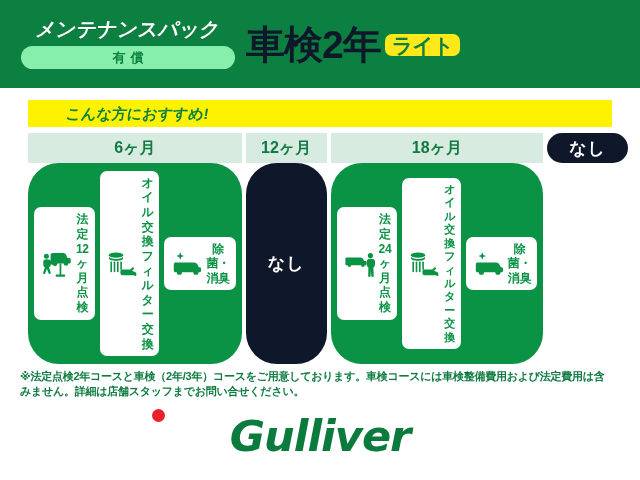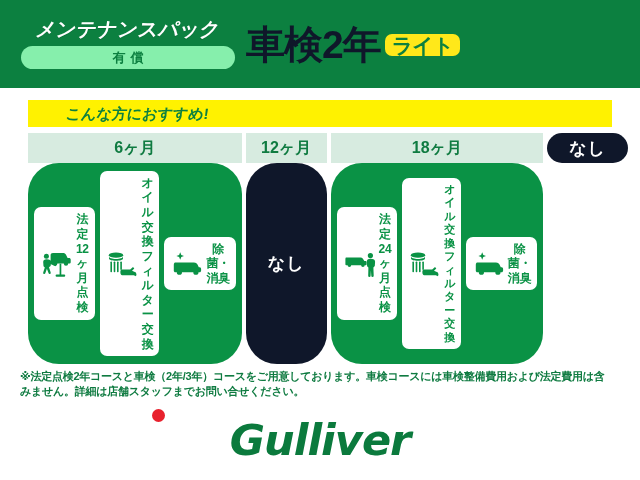--- a/index.html
+++ b/index.html
@@ -120,21 +120,21 @@
   
   .footnote{
     position:absolute;left:20px;top:369px;width:592px;
     color:#0f7b41;font-weight:bold;font-size:11px;line-height:1.38;
     letter-spacing:-0.25px;
   }
 
   
   .logo-wrap{
     position:absolute;left:0;top:410px;width:640px;height:52px;
-    display:flex;align-items:flex-end;justify-content:center;
+    display:flex;align-items:center;justify-content:center;
   }
   .logo-text{
     position:relative;color:#0b7a3d;font-weight:bold;font-style:italic;
     font-size:43px;line-height:1;letter-spacing:-1px;
     font-family:"DejaVu Sans","Liberation Sans",sans-serif;
   }
   .logo-dot{
     position:absolute;width:13px;height:13px;border-radius:50%;
     background:#e8212d;left:152px;top:-1px;
   }

